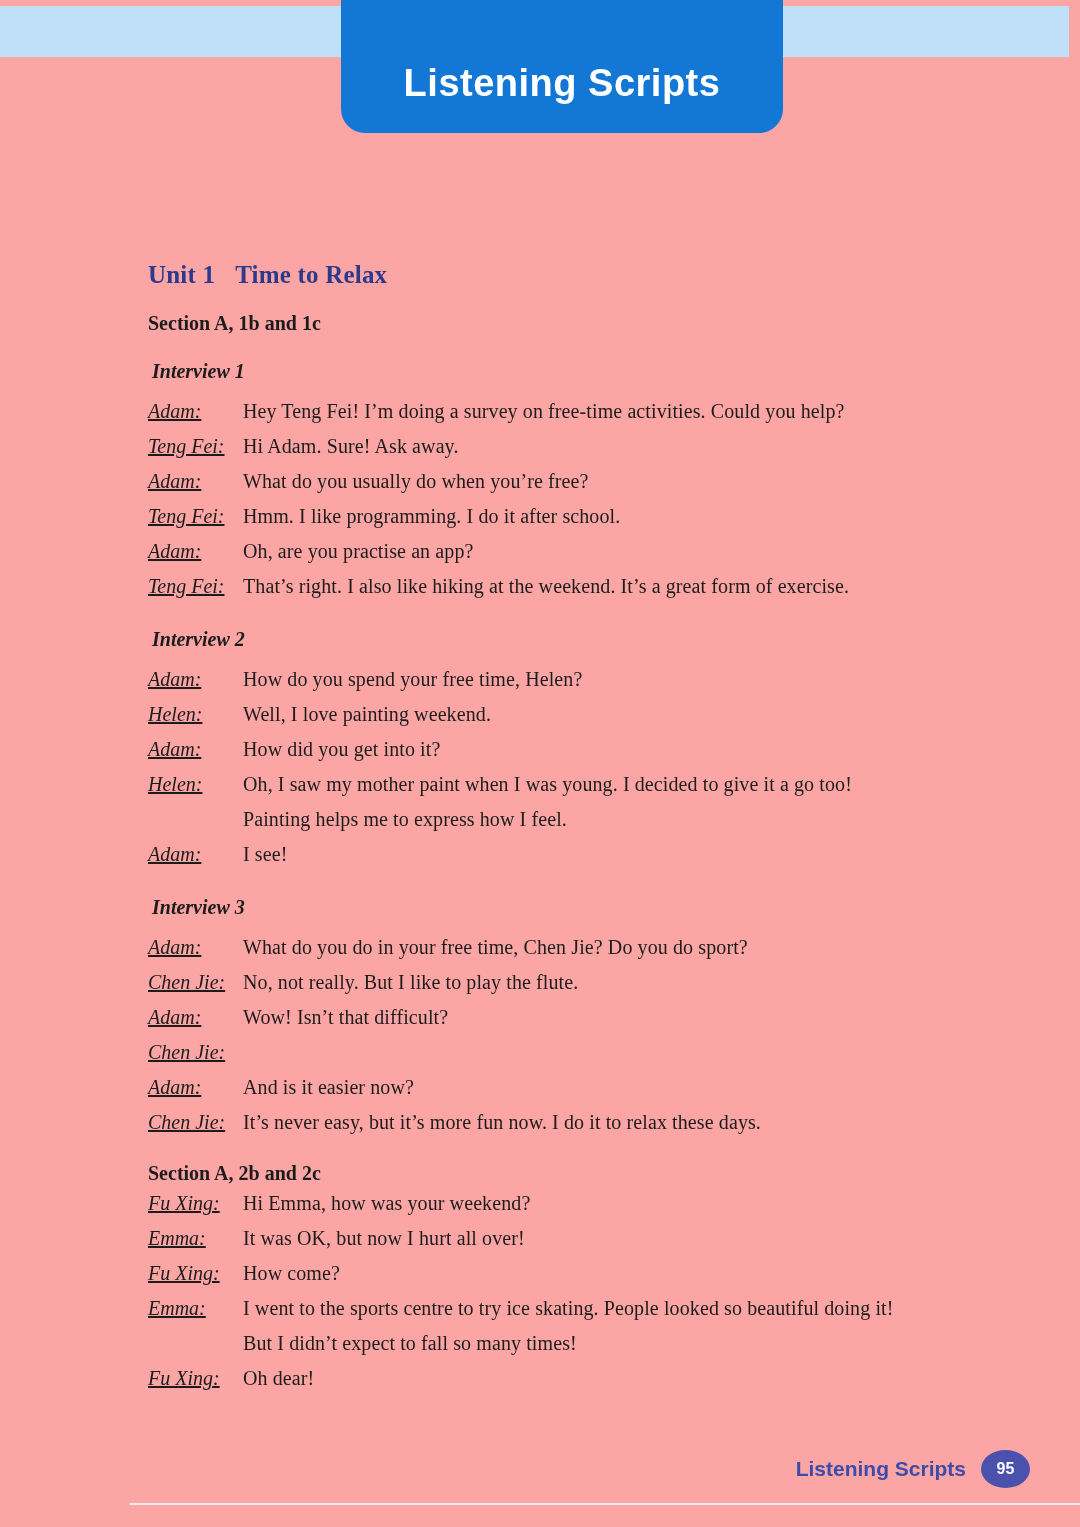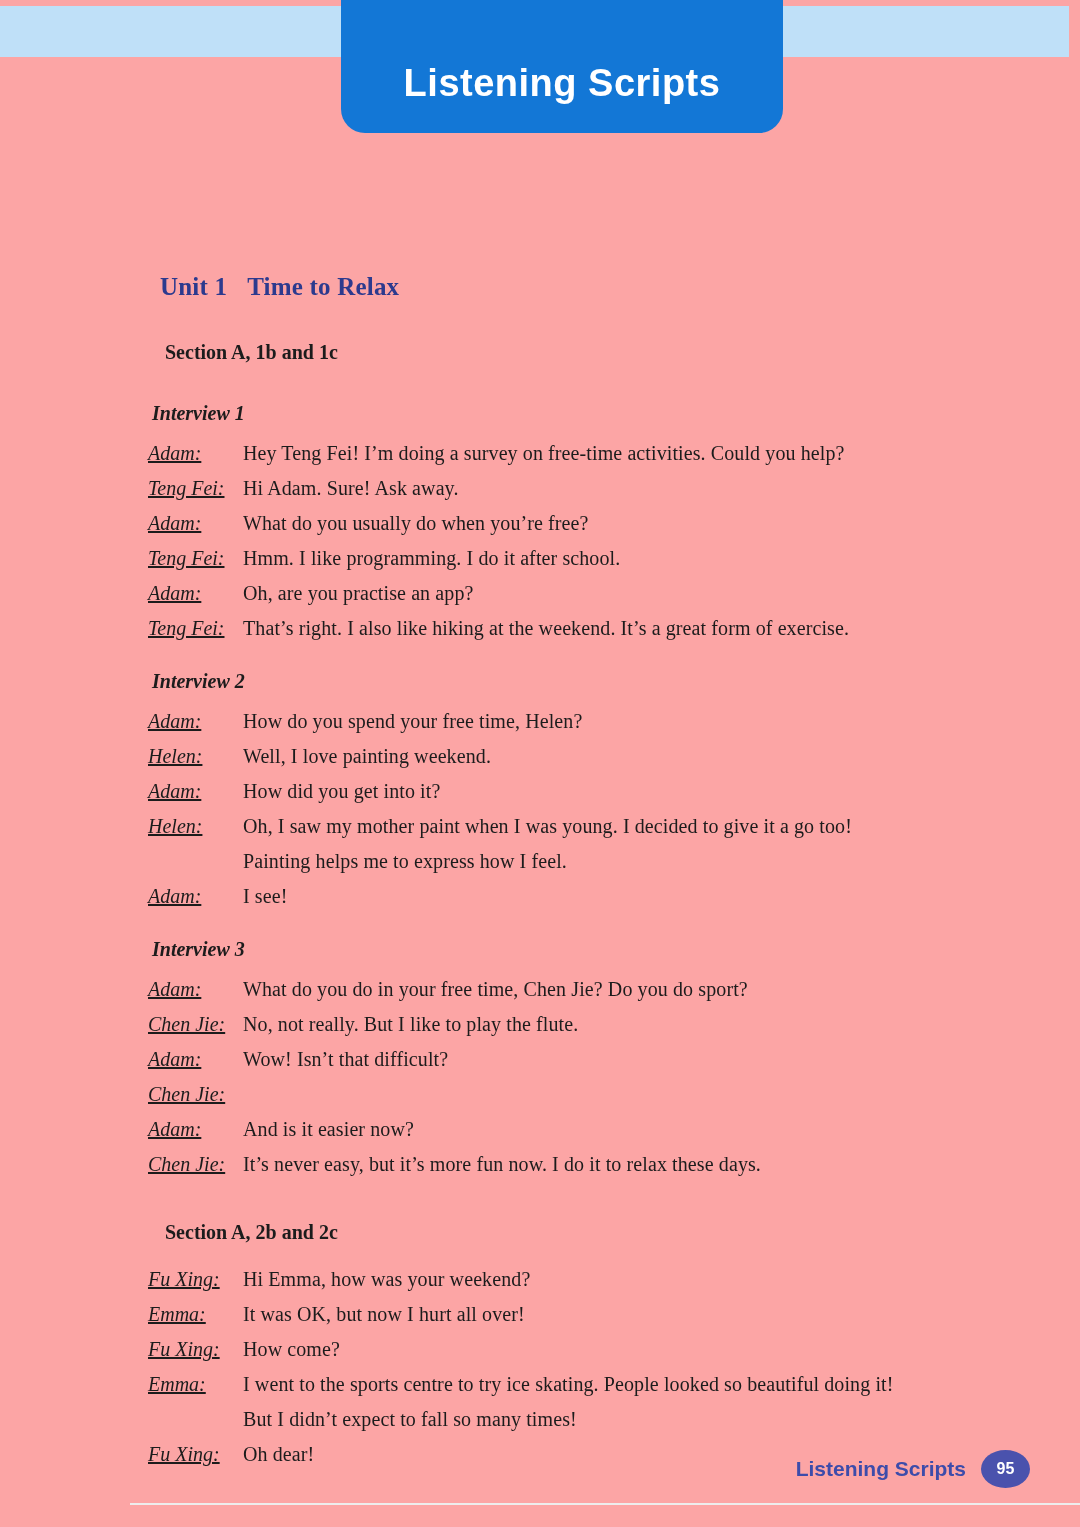--- a/index.html
+++ b/index.html
@@ -39,28 +39,28 @@
     font-family:"Liberation Sans", sans-serif;
     font-weight:bold;font-size:38px;
     letter-spacing:0.5px;
     color:var(--banner-text);
   }
   
   .content{
     position:absolute;left:148px;top:260px;width:860px;
   }
   .unit-title{
-    margin:12px;padding:0;height:30px;line-height:30px;
+    margin:0;padding:0;height:30px;line-height:30px;
     font-size:25px;font-weight:bold;
     color:var(--unit-navy);
     letter-spacing:0.2px;
   }
   .unit-title .unit-label{margin-right:20px;}
   .section-heading{
-    margin:17px;padding:20px 0 0;
+    margin:0;padding:20px 0 0;
     font-size:20px;font-weight:bold;line-height:26px;
     color:var(--text);
   }
   .block-heading{
     margin:4px;padding:18px 0 6px;
     font-size:20px;font-weight:bold;font-style:italic;line-height:26px;
     color:var(--text);
   }
   .line{
     display:flex;height:35px;line-height:35px;

